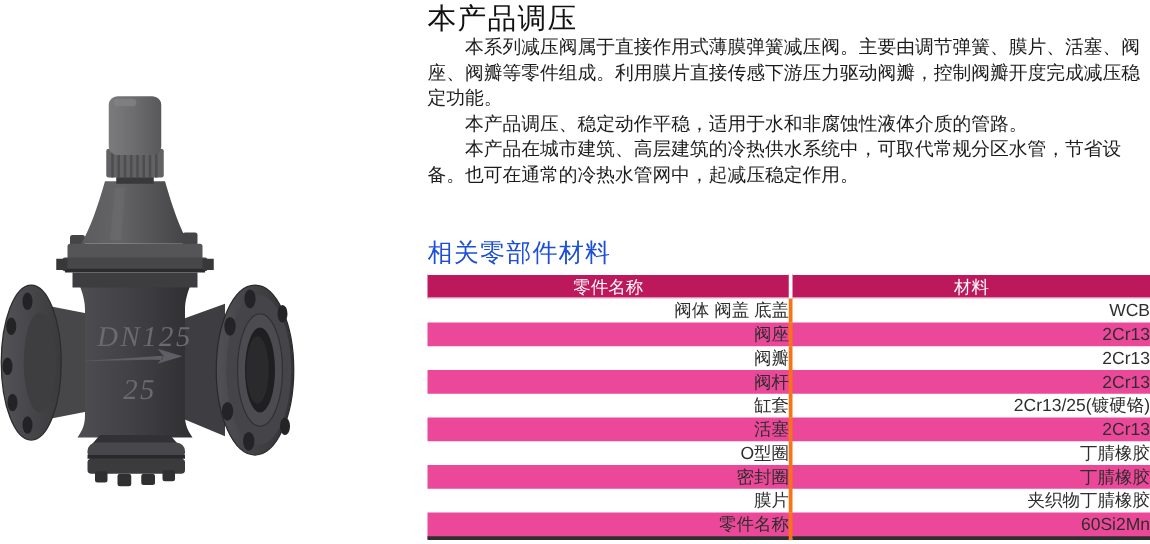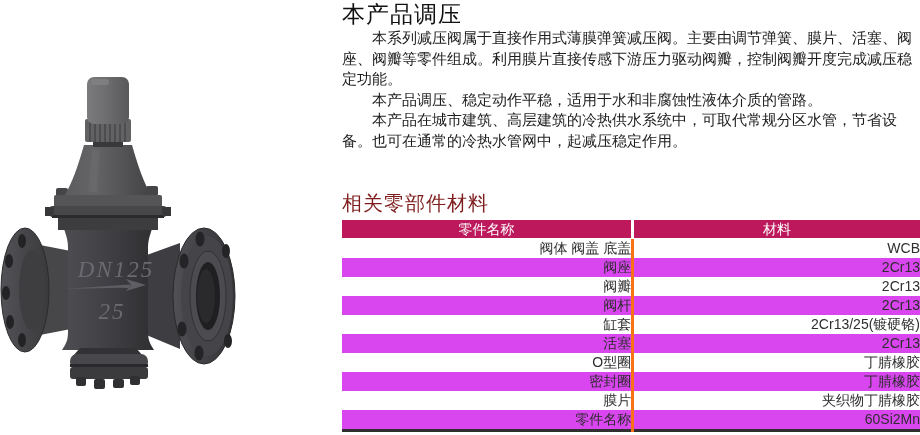--- a/index.html
+++ b/index.html
@@ -15,39 +15,39 @@
 
   .overview-title{
     margin:0;font-size:23px;font-weight:400;line-height:28px;
     letter-spacing:1px;color:#111;
   }
   .overview-text p{
     margin:0;font-size:15px;line-height:20.5px;text-indent:2em;color:#1c1c1c;font-family:Liberation Serif, serif;
   }
   .materials-title{
     margin:40px 0 3px 0;font-size:20px;font-weight:400;line-height:24px;
-    letter-spacing:1px;color:#7f1d1d;
+    letter-spacing:1px;color:#1d4ed8;
   }
   table.materials{
     width:100%;border-collapse:collapse;table-layout:fixed;
     border-top:2px solid #2f2f2f;border-bottom:3px solid #2f2f2f;
     font-size:14px;
   }
   table.materials col.c1{width:50.3%;}
   table.materials th{
     background:#be185d;color:#fafafa;font-weight:400;
     height:18px;line-height:18px;padding:0;text-align:center;
     border-top:2px solid #ffffff;border-bottom:1px solid #ffffff;
   }
   table.materials th + th{border-left:3px solid #ffffff;}
   table.materials td{
     height:19px;line-height:19px;padding:0;text-align:right;color:#2e2e2e;
   }
   table.materials td + td{border-left:3px solid #f97316;}
-  table.materials tr.alt td{background:#d946ef;}
+  table.materials tr.alt td{background:#ec4899;}
 </style>
 </head>
 <body>
 
 <div class="valve-wrap">
   <svg viewBox="0 0 300 435" xmlns="http://www.w3.org/2000/svg">
     <defs>
       <linearGradient id="gKnob" x1="0" y1="0" x2="1" y2="0">
         <stop offset="0" stop-color="#7b7b7d"></stop>
           <stop offset="0.5" stop-color="#6c6c6e"></stop>

